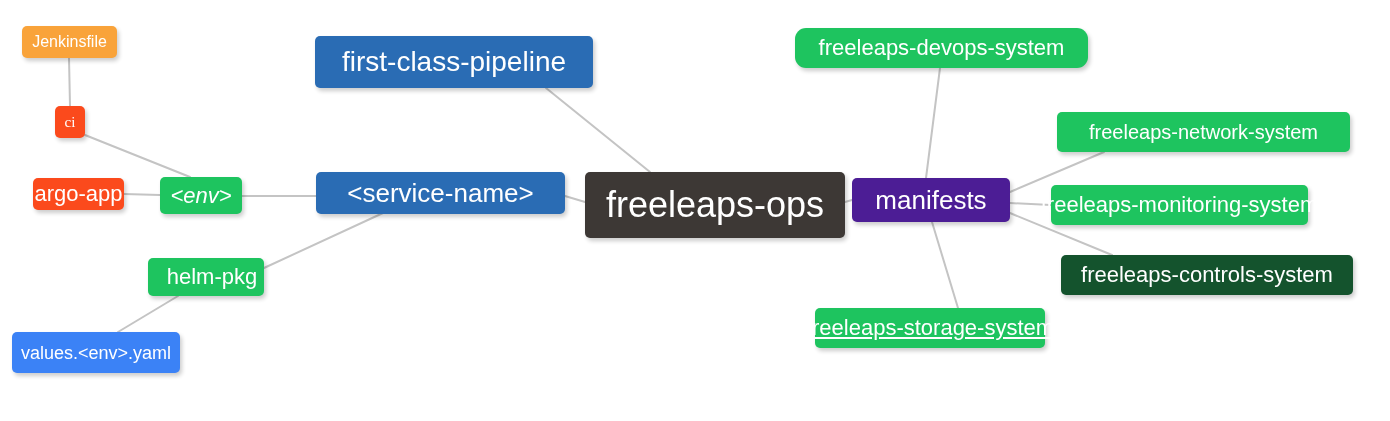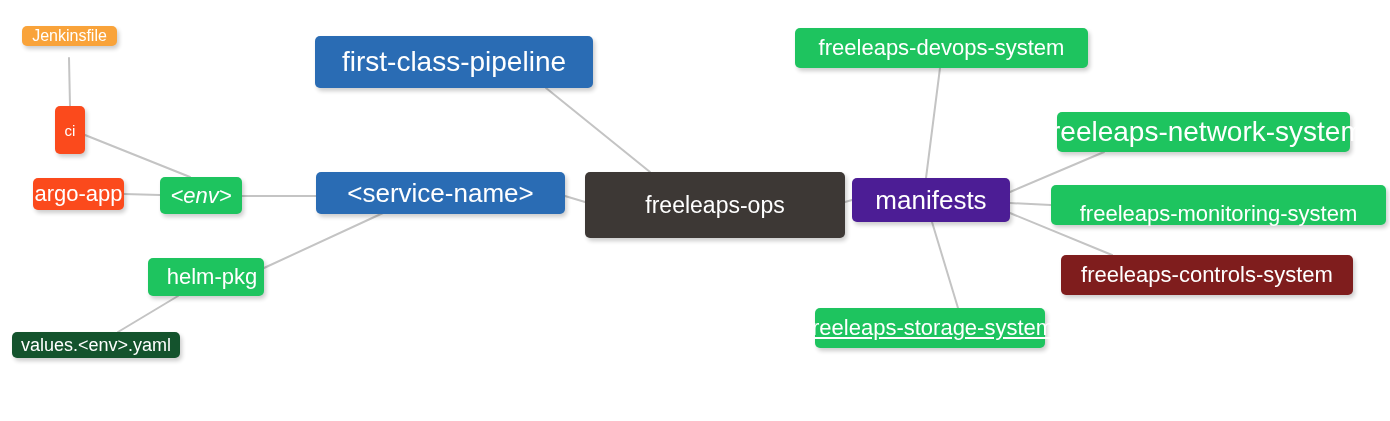--- a/index.html
+++ b/index.html
@@ -56,59 +56,59 @@
         <line x1="69" y1="58" x2="70" y2="106" stroke="#c4c4c4" stroke-width="2" stroke-linecap="round"></line>
         <line x1="118" y1="332" x2="178" y2="296" stroke="#c4c4c4" stroke-width="2" stroke-linecap="round"></line>
         <line x1="926" y1="178" x2="940" y2="68" stroke="#c4c4c4" stroke-width="2" stroke-linecap="round"></line>
         <line x1="1010" y1="192" x2="1104" y2="152" stroke="#c4c4c4" stroke-width="2" stroke-linecap="round"></line>
         <line x1="1010" y1="203" x2="1051" y2="205" stroke="#c4c4c4" stroke-width="2" stroke-linecap="round"></line>
         <line x1="1010" y1="213" x2="1112" y2="255" stroke="#c4c4c4" stroke-width="2" stroke-linecap="round"></line>
         <line x1="932" y1="222" x2="958" y2="308" stroke="#c4c4c4" stroke-width="2" stroke-linecap="round"></line>
       </g>
   </svg>
   <div id="node-layer">
-      <div class="node" style="left: 585px; top: 172px; width: 260px; height: 66px; background: rgb(61, 56, 53); font-size: 23px;">
+      <div class="node" style="left: 585px; top: 172px; width: 260px; height: 66px; background: rgb(61, 56, 53); font-size: 36px;">
         <span>freeleaps-ops</span>
       </div>
       <div class="node" style="left: 316px; top: 172px; width: 249px; height: 42px; background: rgb(42, 108, 180); font-size: 26px;">
         <span>&lt;service-name&gt;</span>
       </div>
       <div class="node" style="left: 315px; top: 36px; width: 278px; height: 52px; background: rgb(42, 108, 180); font-size: 28px;">
         <span>first-class-pipeline</span>
       </div>
       <div class="node" style="left: 852px; top: 178px; width: 158px; height: 44px; background: #4c1d95; font-size: 26px;">
         <span>manifests</span>
       </div>
       <div class="node" style="left: 160px; top: 177px; width: 82px; height: 37px; background: rgb(30, 196, 95); font-size: 22px; font-style: italic;">
         <span>&lt;env&gt;</span>
       </div>
       <div class="node" style="left: 148px; top: 258px; width: 116px; height: 38px; background: rgb(30, 196, 95); font-size: 22px; padding-left: 12px;">
         <span>helm-pkg</span>
       </div>
-      <div class="node" style="left: 55px; top: 106px; width: 30px; height: 48px; background: rgb(251, 74, 28); font-size: 15px;">
+      <div class="node" style="left: 55px; top: 106px; width: 30px; height: 32px; background: rgb(251, 74, 28); font-size: 15px; font-family: Liberation Serif, serif;">
         <span>ci</span>
       </div>
       <div class="node" style="left: 33px; top: 178px; width: 91px; height: 32px; background: rgb(251, 74, 28); font-size: 22px;">
         <span>argo-app</span>
       </div>
-      <div class="node" style="left: 22px; top: 26px; width: 95px; height: 20px; background: rgb(249, 163, 58); font-size: 16px;">
+      <div class="node" style="left: 22px; top: 26px; width: 95px; height: 32px; background: rgb(249, 163, 58); font-size: 16px;">
         <span>Jenkinsfile</span>
       </div>
-      <div class="node" style="left: 12px; top: 332px; width: 168px; height: 26px; background: #14532d; font-size: 18px; align-items: center;">
+      <div class="node" style="left: 12px; top: 332px; width: 168px; height: 41px; background: #3b82f6; font-size: 18px; align-items: center;">
         <span>values.&lt;env&gt;.yaml</span>
       </div>
-      <div class="node" style="left: 795px; top: 28px; width: 293px; height: 40px; background: rgb(30, 196, 95); font-size: 22px;">
+      <div class="node" style="left: 795px; top: 28px; width: 293px; height: 40px; background: rgb(30, 196, 95); font-size: 22px; border-radius: 11px;">
         <span>freeleaps-devops-system</span>
       </div>
-      <div class="node" style="left: 1057px; top: 112px; width: 293px; height: 40px; background: rgb(30, 196, 95); font-size: 28px;">
+      <div class="node" style="left: 1057px; top: 112px; width: 293px; height: 40px; background: rgb(30, 196, 95); font-size: 20px;">
         <span>freeleaps-network-system</span>
       </div>
-      <div class="node" style="left: 1051px; top: 185px; width: 335px; height: 40px; background: rgb(30, 196, 95); font-size: 22px; align-items: flex-end;">
+      <div class="node" style="left: 1051px; top: 185px; width: 257px; height: 40px; background: rgb(30, 196, 95); font-size: 22px;">
         <span>freeleaps-monitoring-system</span>
       </div>
-      <div class="node" style="left: 1061px; top: 255px; width: 292px; height: 40px; background: #7f1d1d; font-size: 22px;">
+      <div class="node" style="left: 1061px; top: 255px; width: 292px; height: 40px; background: #14532d; font-size: 22px;">
         <span>freeleaps-controls-system</span>
       </div>
       <div class="node" style="left: 815px; top: 308px; width: 230px; height: 40px; background: rgb(30, 196, 95); font-size: 22px; text-decoration: underline;">
         <span>freeleaps-storage-system</span>
       </div>
     </div>
 </div>
 
 </body></html>

